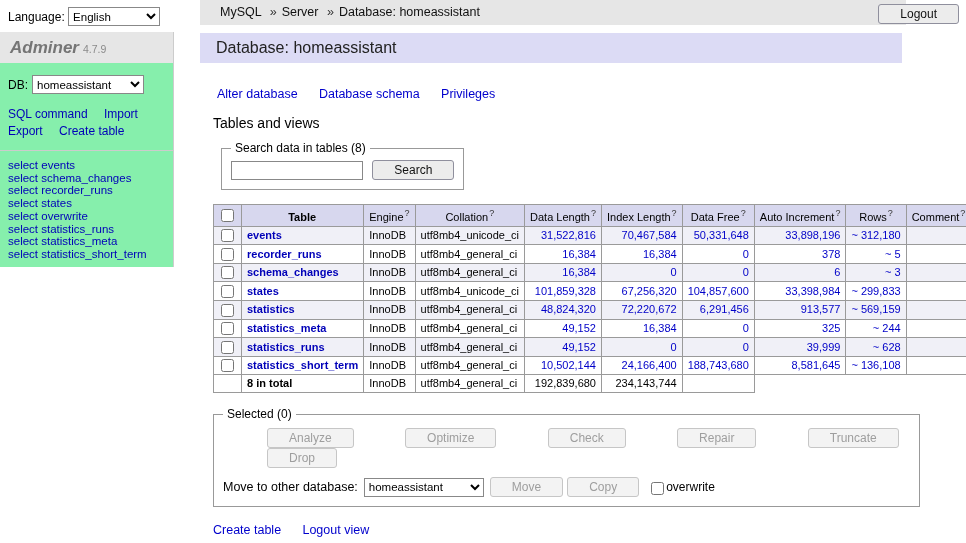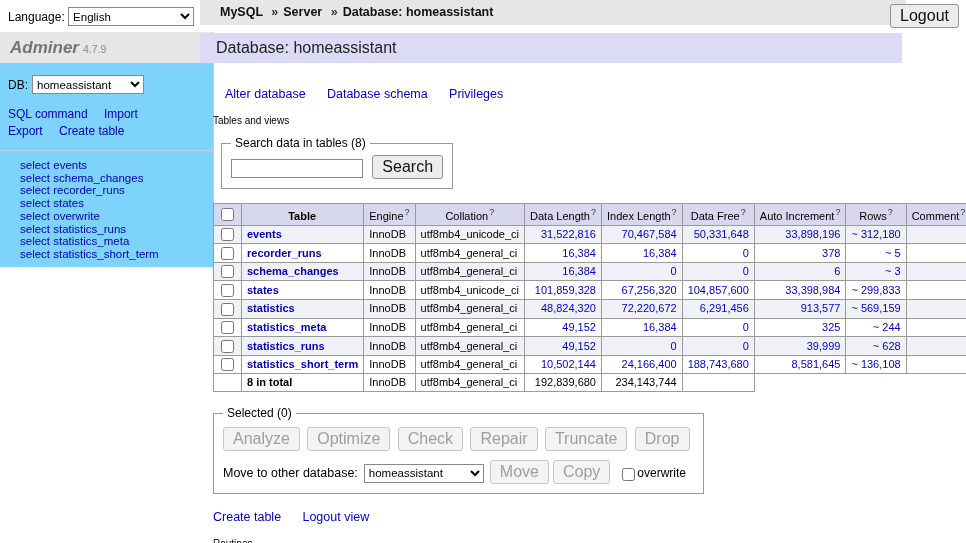--- a/index.html
+++ b/index.html
@@ -3,75 +3,75 @@
 <meta charset="utf-8">
 <style>
   html,body { margin:0; padding:0; }
   body {
     width:966px; height:543px; overflow:hidden; position:relative;
     background:#fff; color:#000;
     font-family:"Liberation Sans","DejaVu Sans",sans-serif; font-size:12px;
   }
   a { color:#0000cc; text-decoration:none; cursor:pointer; }
   button {
-    font-family:"Liberation Sans",sans-serif; font-size:16px;
+    font-family:"Liberation Sans",sans-serif; font-size:12px;
     background:#ececec; border:1px solid #8f8f9d; border-radius:3px;
-    padding:2px 9px; color:#111; cursor:pointer;
+    padding:2px 21px; color:#111; cursor:pointer;
   }
   button:disabled { color:#9e9e9e; border-color:#c6c6c6; background:#f3f3f3; cursor:default; }
   select {
     font-family:"Liberation Sans",sans-serif; font-size:11.5px; height:19px;
     border:1px solid #888; background:#fff;
   }
   input[type="text"] {
     font-family:"Liberation Sans",sans-serif; font-size:12px;
     border:1px solid #888; padding:1px 3px; height:19px; box-sizing:border-box;
   }
   input[type="checkbox"] { margin:0 2px 0 2px; vertical-align:middle; }
 
   
   #lang-row { position:absolute; left:8px; top:7px; }
-  #lang-row select { width:126px; }
+  #lang-row select { width:92px; }
   #breadcrumb-bar {
     position:absolute; left:200px; top:0; width:706px; height:25px;
     background:#e6e6e6; line-height:25px; padding-left:10px; box-sizing:border-box;
-    font-size:12.5px; color:#111;font-weight:bold;
+    font-size:12.5px; color:#111;
   }
   #breadcrumb-bar a { color:#111; }
   .crumb-sep { margin:0 5px; color:#333; }
   #logout-wrap { position:absolute; top:4px; right:7px; }
 
   
   #sidebar {
-    position:absolute; left:0; top:32px; width:214px;
-    border-right:1px solid #ccc; box-sizing:border-box; background:#7dd3fc;
+    position:absolute; left:0; top:32px; width:174px;
+    border-right:1px solid #ccc; box-sizing:border-box; background:#86efac;
   }
   #brand {
     margin:0; background:#e6e6e6; padding:6px 10px; height:31px; box-sizing:border-box;
     font-weight:bold; font-style:italic; font-size:17px; color:#757575;
   }
   #brand .brand-ver { font-size:10.5px; font-weight:normal; font-style:normal; color:#8a8a8a; margin-left:4px; }
   .db-row { margin:12px 0 0 8px; font-size:12px; }
   .db-row select { width:112px; margin-left:4px; }
   .side-links { margin-top:13px; padding:0 0 9px 8px; border-bottom:1px solid #ccc; }
   .side-links p { margin:0 0 2px 0; line-height:15px; }
   .side-links a { margin-right:13px; font-size:12px; color:#0000b8; }
-  .table-links { padding:8px 0 6px 20px; }
+  .table-links { padding:8px 0 6px 8px; }
   .table-links a { display:block; font-size:11.5px; line-height:12.7px; color:#0000b8; white-space:nowrap; }
 
   
   #main { position:absolute; left:200px; top:33px; width:720px; }
   #page-title {
     margin:0; background:#dcdbf5; padding:6px 16px;
     font-size:16px; font-weight:normal; color:#222; width:702px; box-sizing:border-box;
   }
   .content { padding-left:13px; }
-  .db-actions { margin:24px 0 0 12px; }
+  .db-actions { margin:24px 0 0 4px; }
   .db-actions a, .create-links a, .routine-links a { margin-right:18px; font-size:12.5px; }
-  h3 { font-size:10px; font-weight:normal; margin:14px 0 8px 0; color:#000; }
+  h3 { font-size:14px; font-weight:normal; margin:14px 0 8px 0; color:#000; }
 
   fieldset { border:1px solid #999; margin:0; padding:5px 9px 9px 9px; display:inline-block; }
   legend { font-size:12px; padding:0 4px; color:#000; }
   #search-fieldset { margin:2px 0 14px 8px; }
   #search-input { width:132px; margin-right:6px; }
 
   
   table.grid { border-collapse:collapse; font-size:11px; margin-top:0; white-space:nowrap; }
   table.grid td, table.grid th { border:1px solid #9a9a9a; padding:2px 5px; line-height:13px; }
   table.grid thead th { background:#d7d7ee; font-weight:normal; text-align:center; }
@@ -83,21 +83,21 @@
   td.num a { color:#0000c8; }
   td.plain { color:#000; }
   td.comment { min-width:48px; }
   tbody tr:nth-child(odd) { background:#f0f0f7; }
   tfoot td { background:#fff; }
   tfoot .total-label { font-weight:bold; }
   tfoot td.num { color:#000; }
 
   #selected-fieldset { margin-top:14px; }
   .bulk-row { margin:2px 0 9px 0; }
-  .bulk-row button { margin-right:4px; }
+  .bulk-row button { margin-right:4px;margin-left:44px; }
   .move-row { font-size:12.5px; }
   .move-row select { width:120px; margin:0 6px; }
   .move-row button { margin-right:4px; }
   .overwrite-wrap { margin-left:6px; font-size:12px; }
 
   .create-links { margin:16px 0 0 0; }
 </style>
 </head>
 <body>
 

